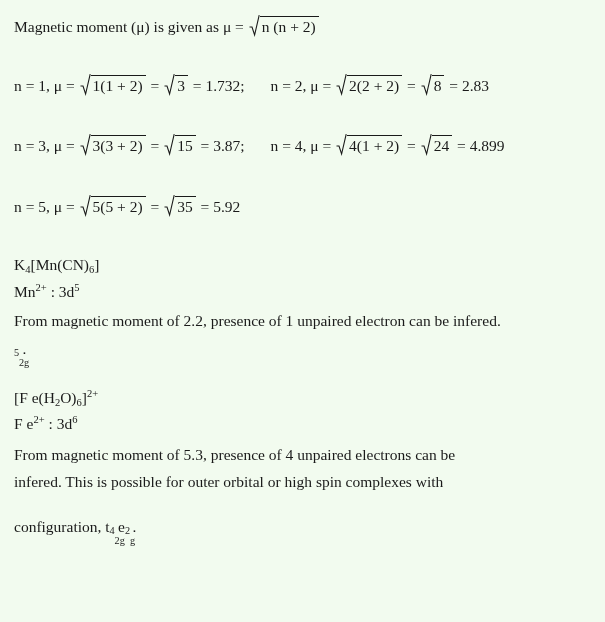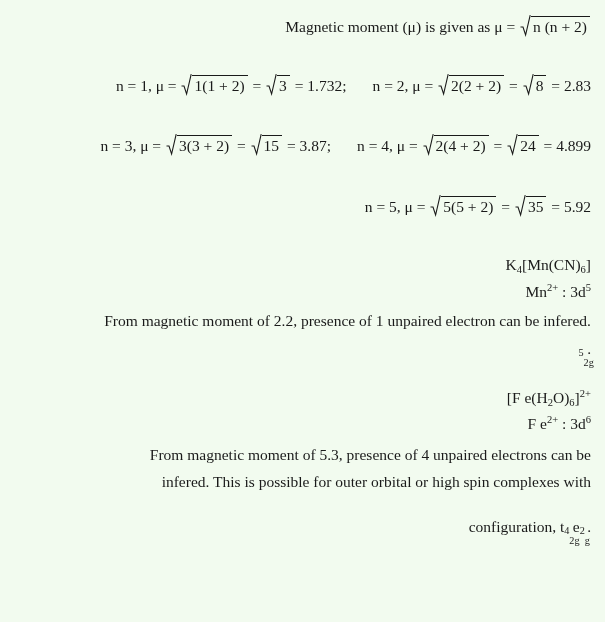--- a/index.html
+++ b/index.html
@@ -22,21 +22,20 @@
     padding: 16px 14px 0 14px;
     background: #f2fbef;
   }
   .line {
     font-size: 15.5px;
     line-height: 1.2;
     white-space: nowrap;
   }
   .block {
     margin-bottom: 0;
-    text-align: right;
   }
   
   .sp-1 { margin-top: 0; }
   .sp-2 { margin-top: 38px; }
   .sp-3 { margin-top: 40px; }
   .sp-4 { margin-top: 40px; }
   .sp-5 { margin-top: 40px; }
   .sp-6 { margin-top: 8px; }
   .sp-7 { margin-top: 10px; }
   .sp-8 { margin-top: 10px; }
@@ -138,21 +137,21 @@
             <path d="M0.5 13 L3 13 L5.6 21 L10.2 1.2" stroke="#1a1a1a" stroke-width="1.1" fill="none"></path>
           </svg>
         </span><span class="radicand">3(3 + 2)</span></span><span> = </span><span class="sqrt"><span class="rad-sign">
           <svg width="11" height="22" viewBox="0 0 11 22">
             <path d="M0.5 13 L3 13 L5.6 21 L10.2 1.2" stroke="#1a1a1a" stroke-width="1.1" fill="none"></path>
           </svg>
         </span><span class="radicand">15</span></span><span> = </span><span>3.87;</span><span class="gap-md"></span><span>n = 4, μ = </span><span class="sqrt"><span class="rad-sign">
           <svg width="11" height="22" viewBox="0 0 11 22">
             <path d="M0.5 13 L3 13 L5.6 21 L10.2 1.2" stroke="#1a1a1a" stroke-width="1.1" fill="none"></path>
           </svg>
-        </span><span class="radicand">2(4 + 2)</span></span><span> = </span><span class="sqrt"><span class="rad-sign">
+        </span><span class="radicand">4(1 + 2)</span></span><span> = </span><span class="sqrt"><span class="rad-sign">
           <svg width="11" height="22" viewBox="0 0 11 22">
             <path d="M0.5 13 L3 13 L5.6 21 L10.2 1.2" stroke="#1a1a1a" stroke-width="1.1" fill="none"></path>
           </svg>
         </span><span class="radicand">24</span></span><span> = </span><span>4.899</span>
   </div>
 
   <div class="line block sp-4">
     <span>n = 5, μ = </span><span class="sqrt"><span class="rad-sign">
           <svg width="11" height="22" viewBox="0 0 11 22">
             <path d="M0.5 13 L3 13 L5.6 21 L10.2 1.2" stroke="#1a1a1a" stroke-width="1.1" fill="none"></path>

